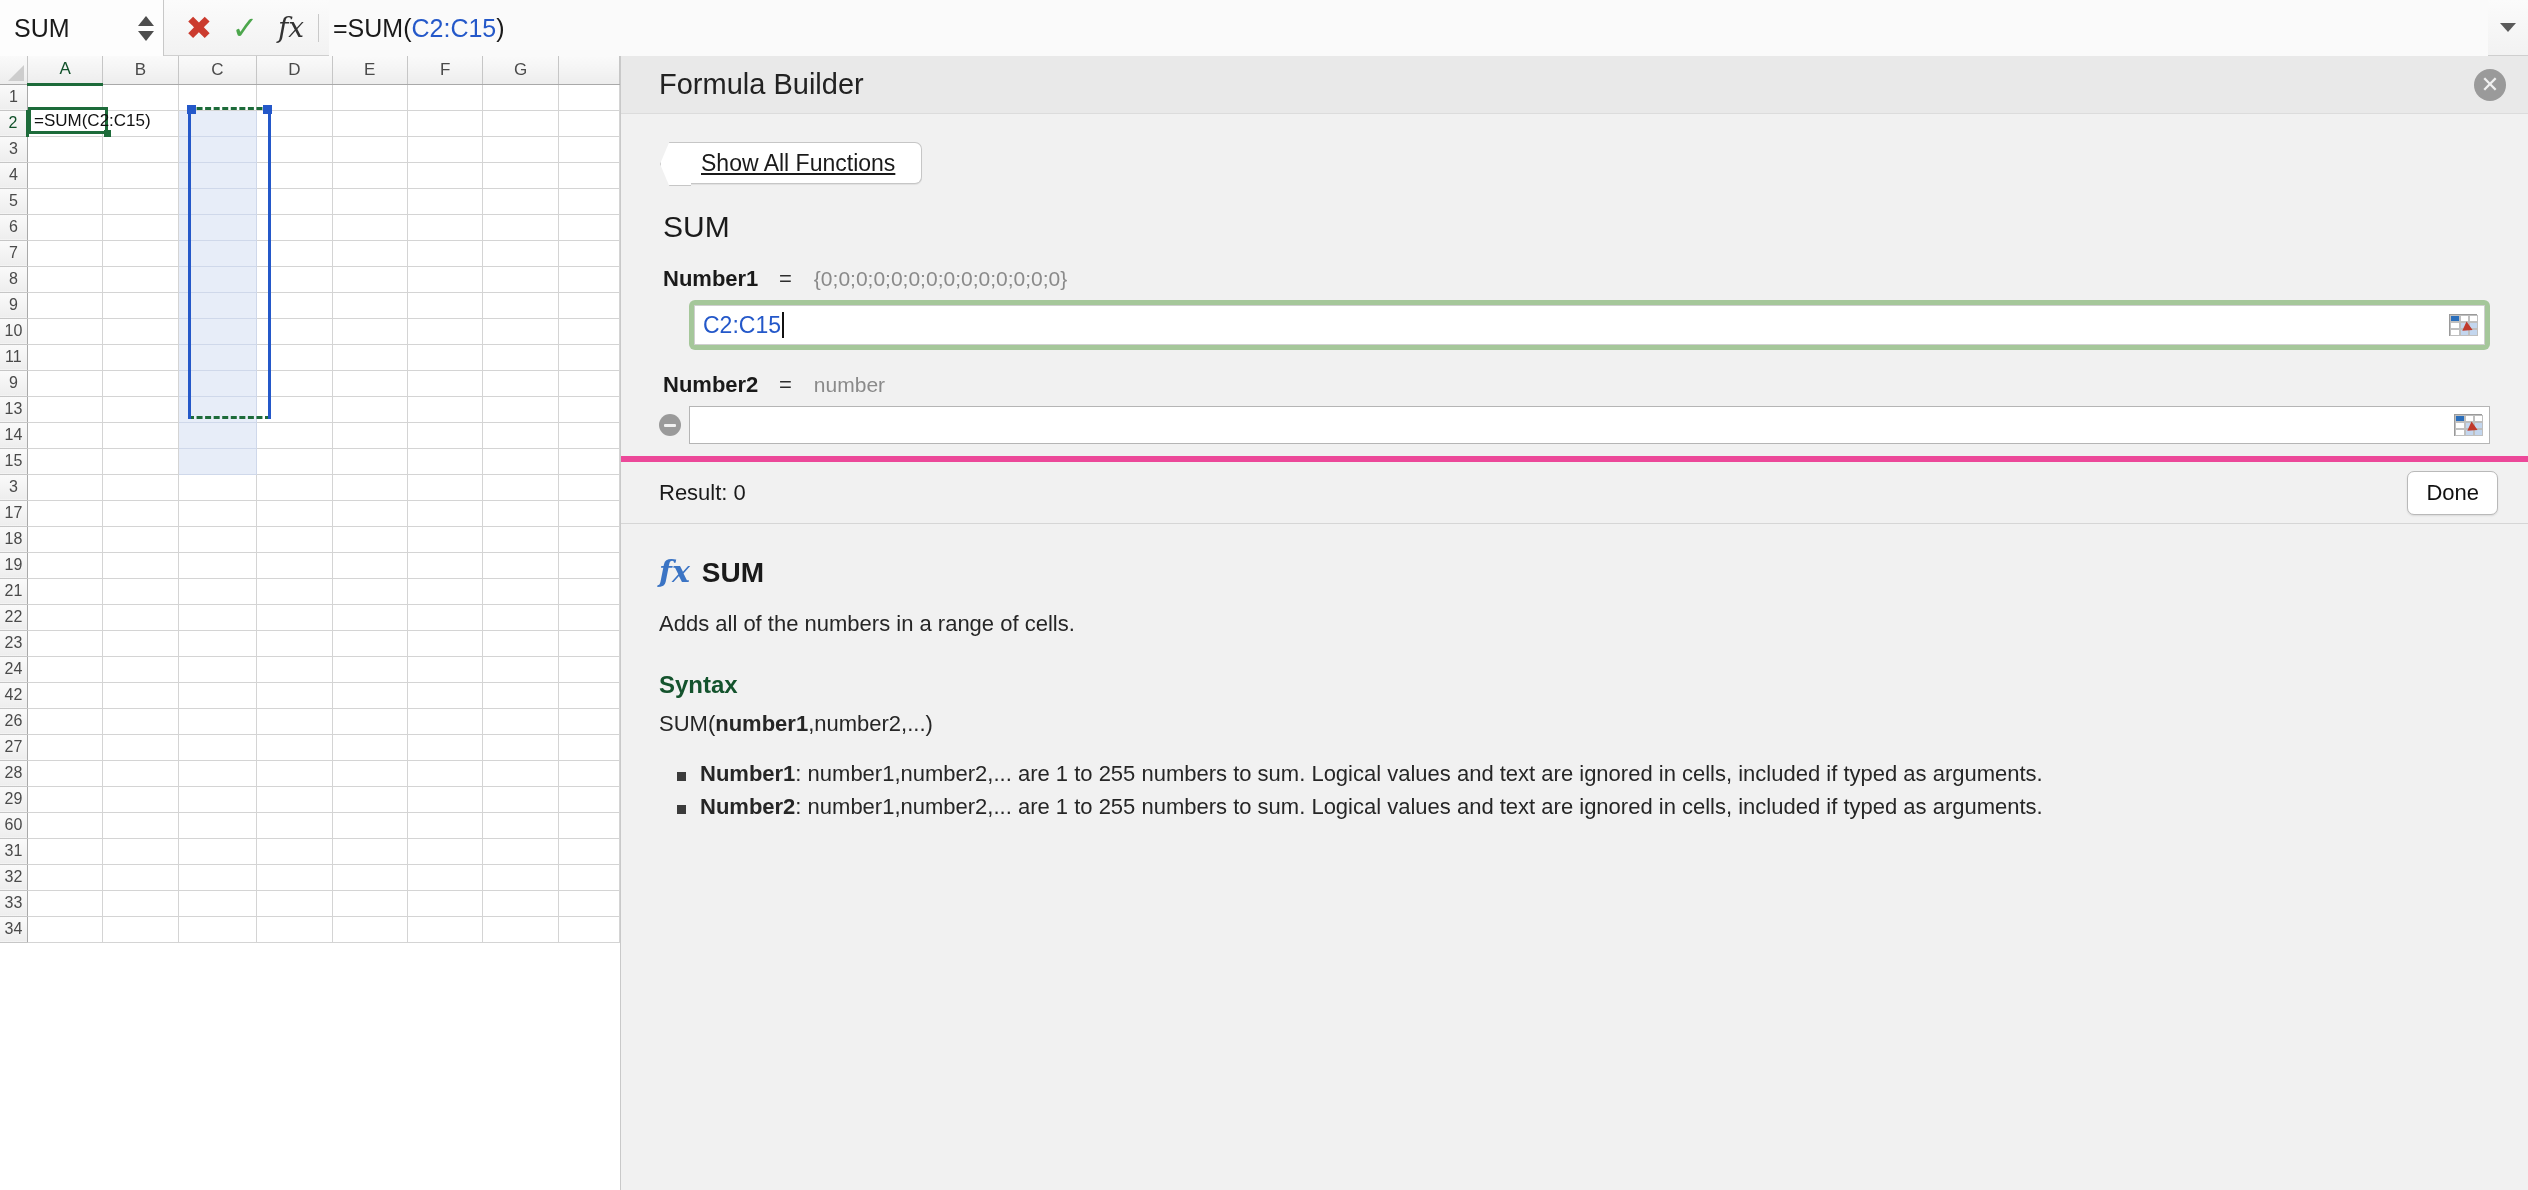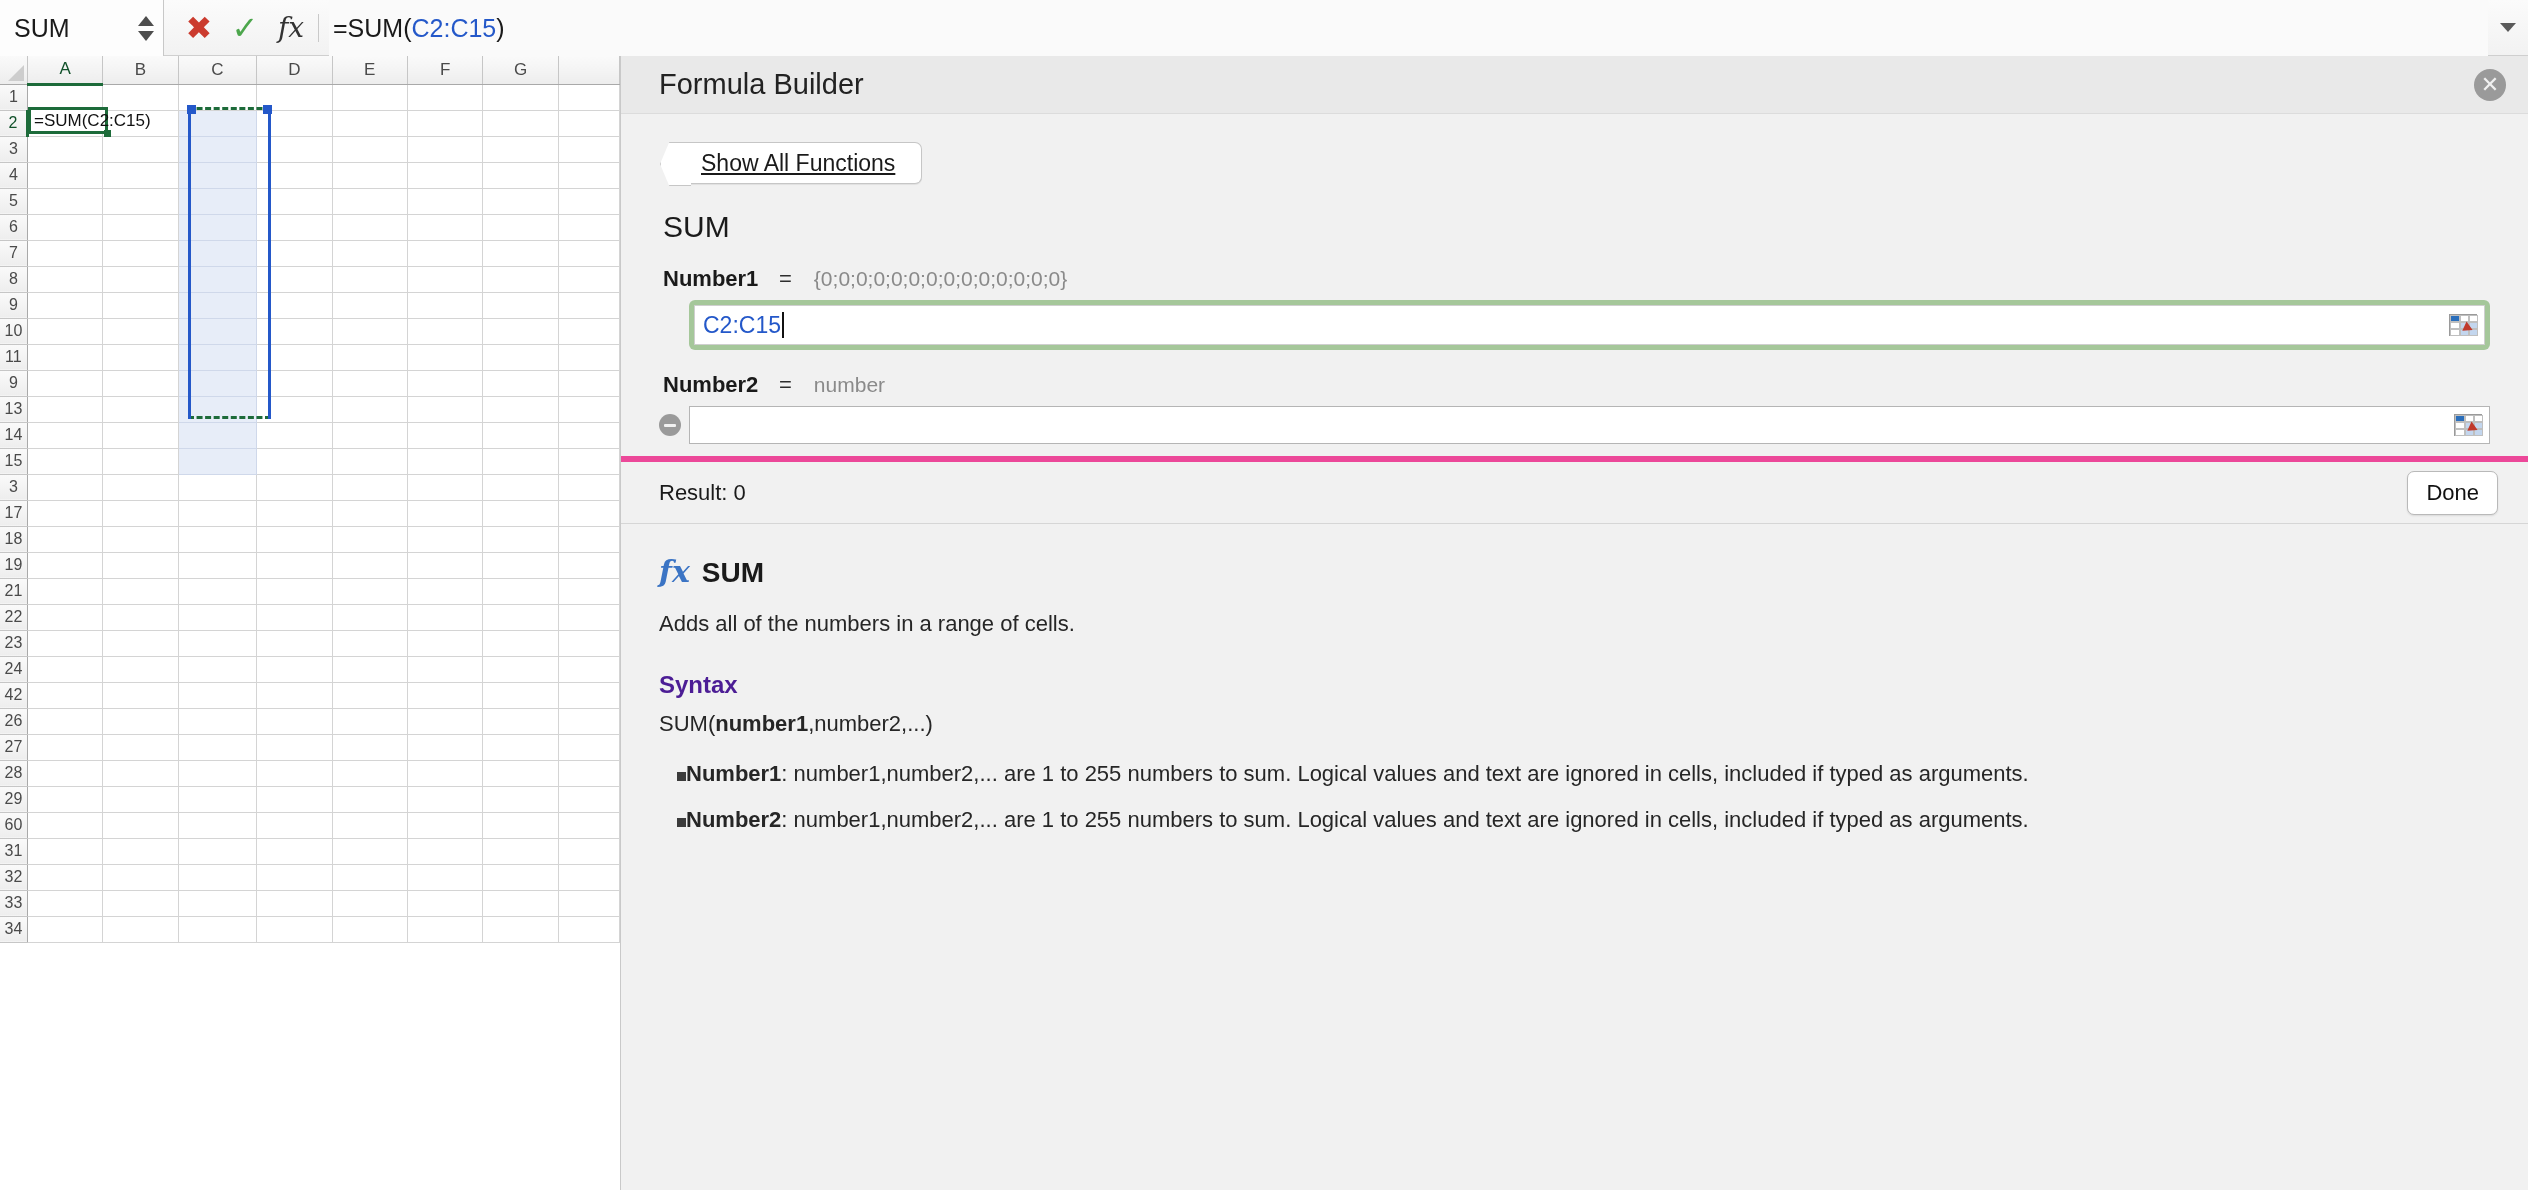--- a/index.html
+++ b/index.html
@@ -237,27 +237,27 @@
     position: absolute; left: 0; right: 0; top: 468px; bottom: 0;
     padding: 30px 38px 0 38px;
   }
   .help-title { display: flex; align-items: baseline; gap: 12px; }
   .help-fx {
     font-family: "DejaVu Serif", serif; font-style: italic; font-weight: bold;
     font-size: 30px; color: #3b74c4;
   }
   .help-fn { font-size: 28px; font-weight: bold; color: #1a1a1a; }
   .help-desc { font-size: 22px; color: #262626; margin-top: 22px; }
-  .help-syntax-h { font-size: 24px; font-weight: bold; color: #4c1d95; margin-top: 34px; }
+  .help-syntax-h { font-size: 24px; font-weight: bold; color: #14532d; margin-top: 34px; }
   .help-syntax { font-size: 22px; color: #262626; margin-top: 12px; }
   .help-syntax b { font-weight: bold; }
   .help-list { margin-top: 24px; list-style: none; }
   .help-li {
-    font-size: 22px; color: #262626; margin-top: 20px;
-    display: flex; align-items: flex-start; padding-left: 18px;
+    font-size: 22px; color: #262626; margin-top: 7px;
+    display: flex; align-items: flex-start; gap: 14px; padding-left: 18px;
   }
   .bullet-sq {
     width: 9px; height: 9px; background: #3b3b3b; margin-top: 11px; flex: 0 0 9px;
   }
   .help-li b { font-weight: bold; }
 </style>
 </head>
 <body>
 
 <div id="app">

